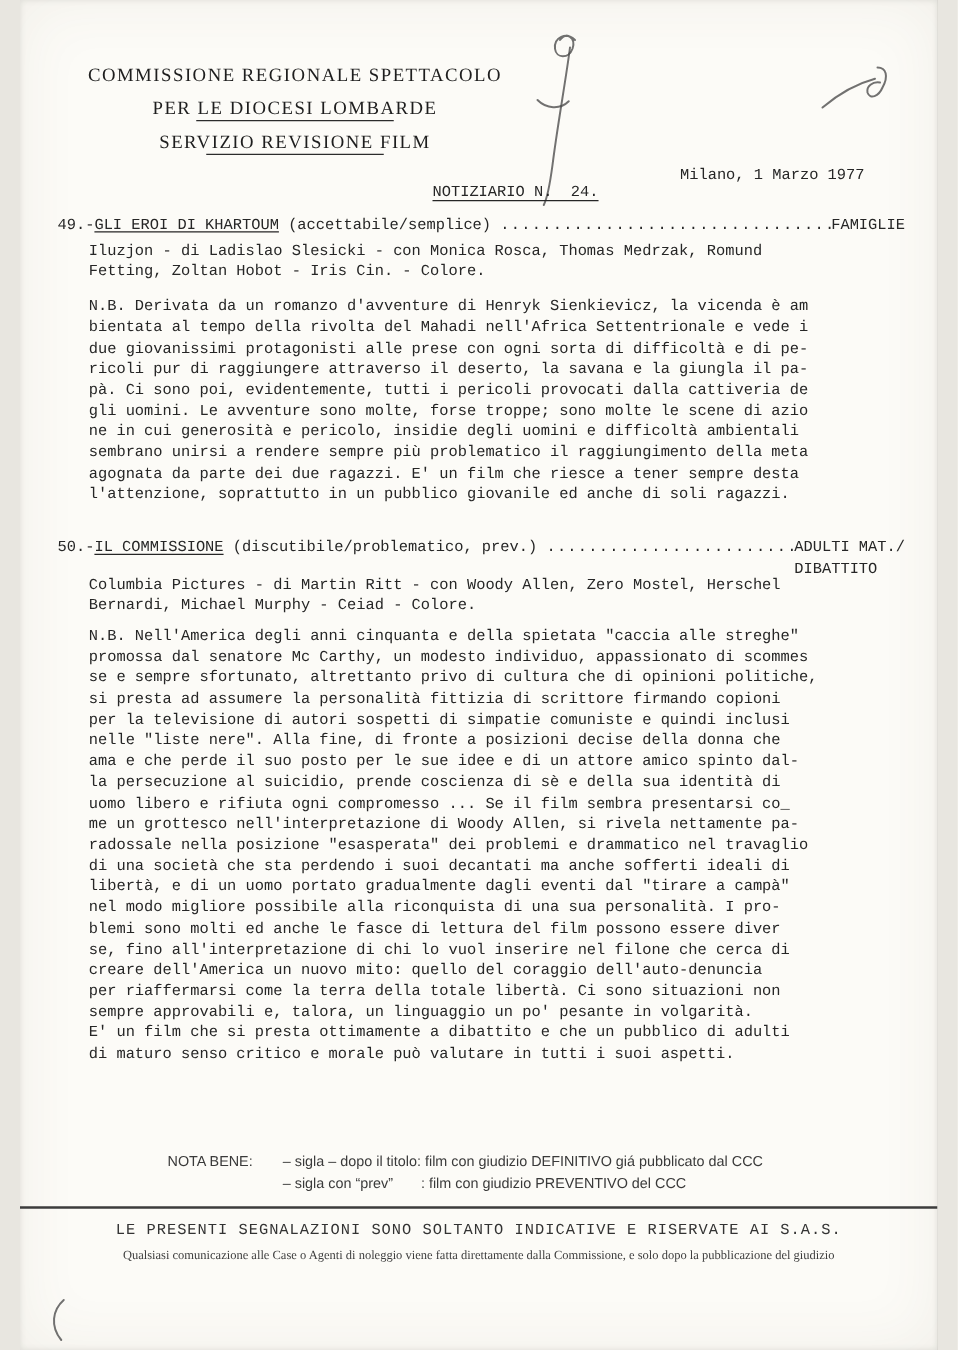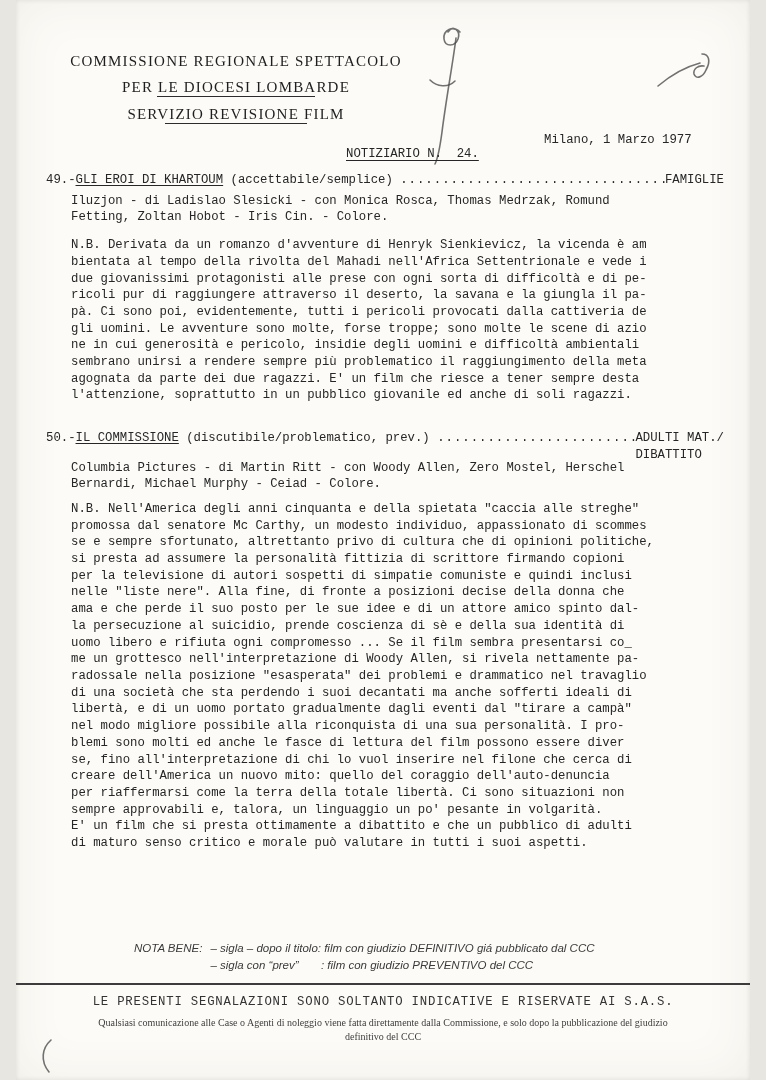--- a/index.html
+++ b/index.html
@@ -48,24 +48,24 @@
   .entry-rating{white-space:pre;}
   .leader-dots{flex:1;overflow:hidden;white-space:nowrap;letter-spacing:1px;}
   .classification{white-space:pre-line;text-align:left;}
   .credits{margin:4px 0 0 25px;white-space:pre-line;}
   .note{margin:11px 0 0 25px;white-space:pre-line;}
   .entry-50{margin-top:26px;}
   .entry-50 .credits{margin-top:-4px;}
   .entry-50 .note{margin-top:8px;}
   
   .nota-bene{
-    margin:88px 0 0 118px;
-    display:flex;gap:8px;
+    margin:70px 0 0 118px;
+    display:flex;gap:24px;
     font-family:"Liberation Sans","DejaVu Sans",sans-serif;
-    font-size:11.5px;line-height:17px;color:#3a3a3a;font-style:italic;
+    font-size:11.5px;line-height:17px;color:#3a3a3a;
   }
   .nb-label{white-space:pre;}
   .nb-lines div{white-space:pre;}
   .rule{border:0;border-top:2px solid #3c3c3c;margin:9px 0 0 0;}
   .banner{
     margin-top:9px;text-align:center;
     font-family:Liberation Mono, monospace;
     font-size:12.3px;letter-spacing:.8px;color:#333;
   }
   .fine-print{
@@ -165,20 +165,19 @@
       <div>– sigla con “prev”       : film con giudizio PREVENTIVO del CCC</div>
     </div>
   </div>
 
   <hr class="rule">
 
   <div class="banner">LE PRESENTI SEGNALAZIONI SONO SOLTANTO INDICATIVE E RISERVATE AI S.A.S.</div>
 
   <div class="fine-print">
     <div>Qualsiasi comunicazione alle Case o Agenti di noleggio viene fatta direttamente dalla Commissione, e solo dopo la pubblicazione del giudizio</div>
-    <div>definitivo del CCC</div>
   </div>
 
   <svg class="squiggle sq-corner" width="18" height="36" viewBox="0 0 18 36">
     <path d="M13,2 C4,10 2,23 11,34"></path>
   </svg>
 
 </div>
 
 </body></html>

